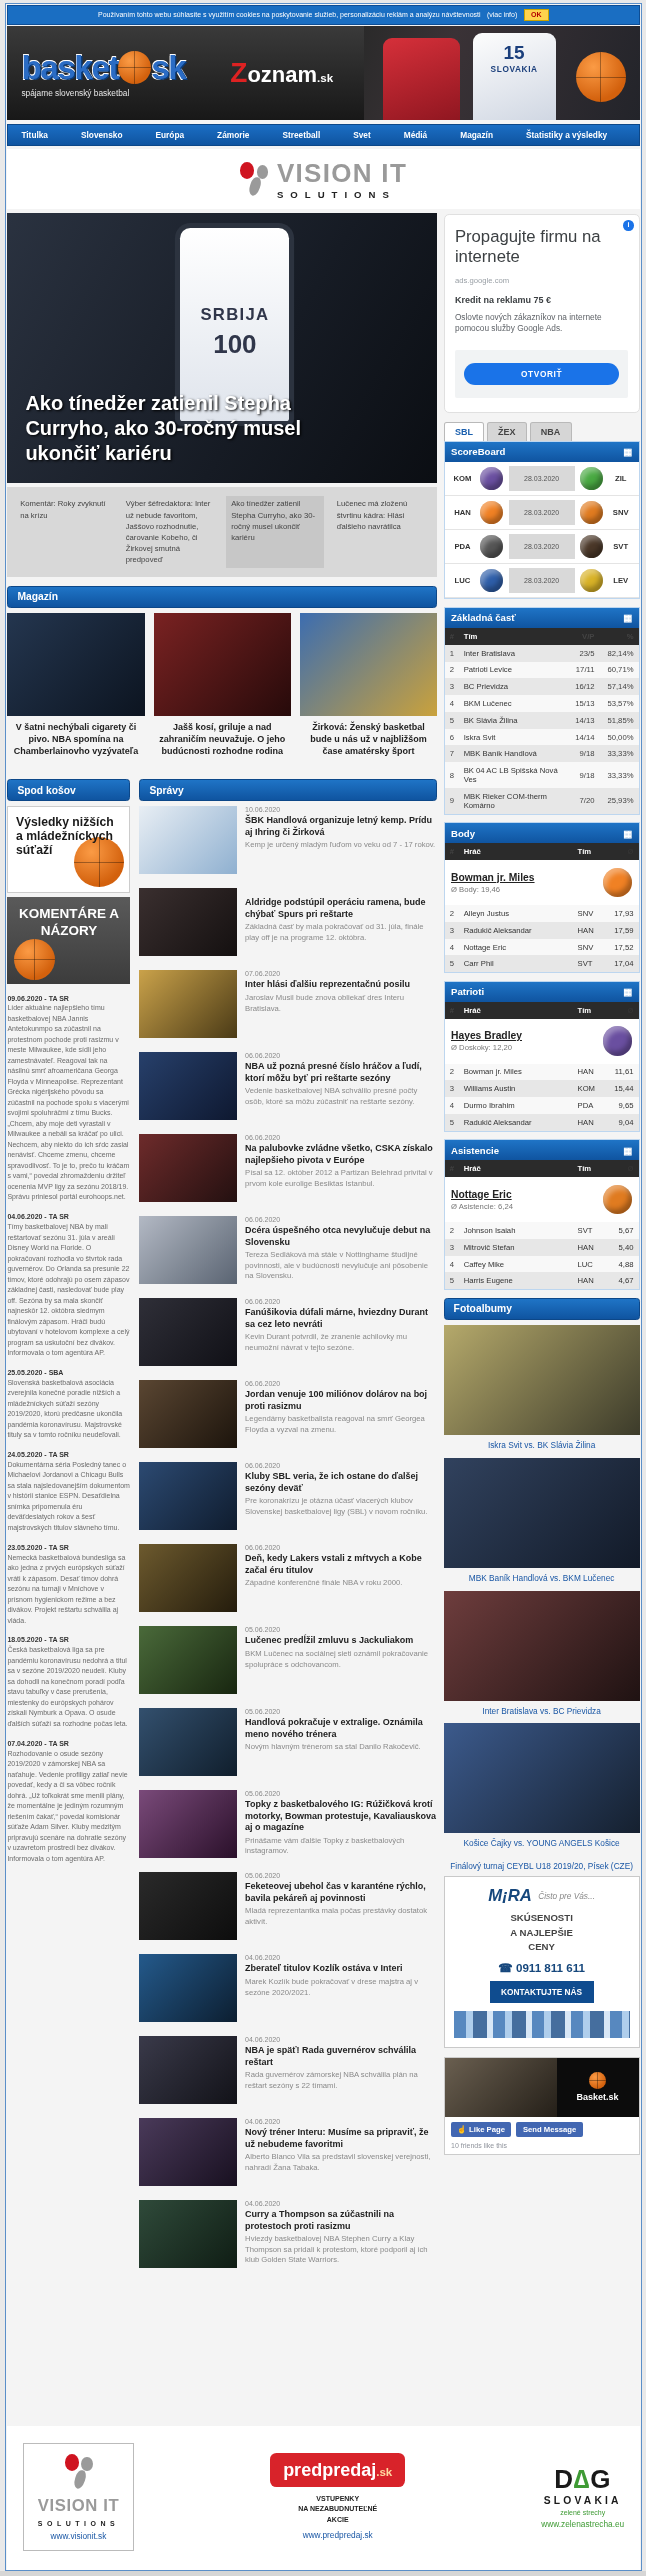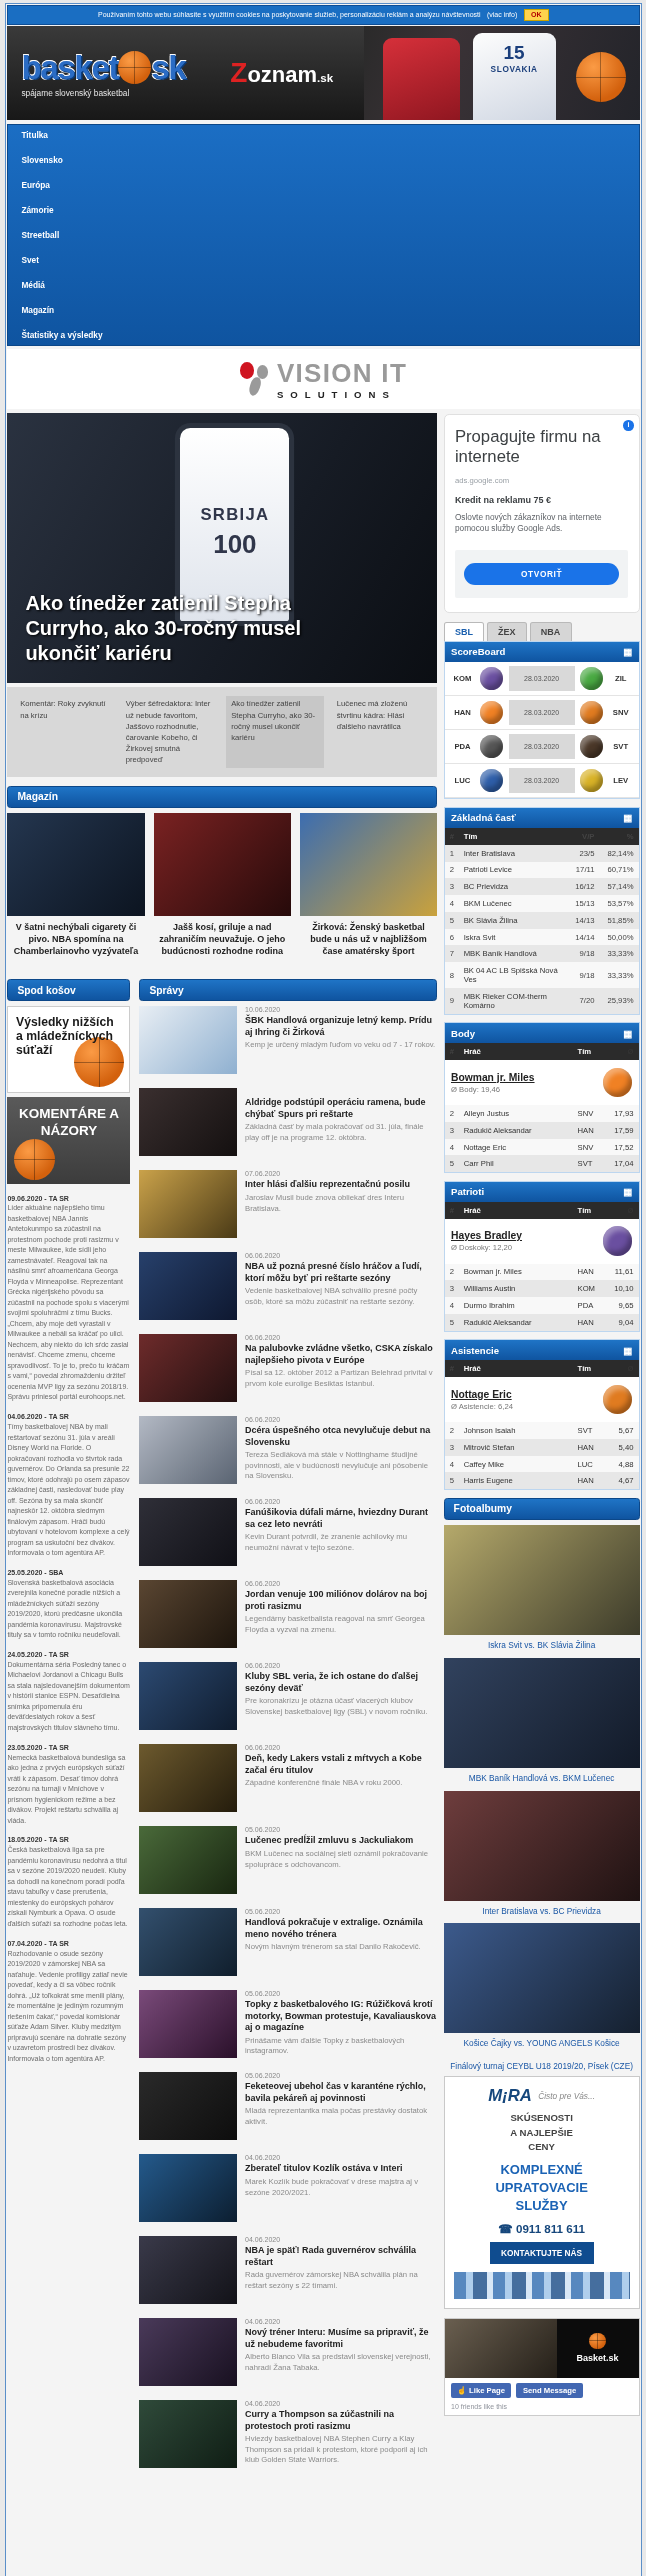--- a/index.html
+++ b/index.html
@@ -37,21 +37,21 @@
   .jersey-red { position:absolute; left:19px; top:11.6px; width:77px; height:83px; border-radius:9px 9px 0 0;
     background:linear-gradient(160deg,#d6303a,#8f1620); }
   .jersey-white { position:absolute; left:109px; top:6.4px; width:83px; height:90px; border-radius:9px 9px 0 0;
     background:linear-gradient(160deg,#fdfdfd,#cfd6e2); color:#1b3f7c; text-align:center; font-weight:bold; }
   .jersey-white .num { font-size:19px; padding-top:9px; }
   .jersey-white .nm { font-size:8.3px; letter-spacing:0.6px; }
   .hdr-ball { position:absolute; right:14px; top:26px; width:50px; height:50px; }
 
   
   .nav { background:linear-gradient(#1b6ec4,#0f54a0); border:0.6px solid #0c4788; margin:3.9px 1.3px 0 1.3px;
-    display:flex; gap:15px; padding:5.1px 13px;flex-direction:column; }
+    display:flex; gap:33px; padding:5.1px 13px; }
   .nav a { color:#fff; font-weight:bold; font-size:8.3px; text-decoration:none; cursor:pointer; }
 
   
   .vbanner { background:#fff; margin:2.6px 1.3px; padding:11.6px 0 9px 0; display:flex; justify-content:center; }
   .vlogo { display:flex; gap:9px; align-items:center; }
   .vdots { position:relative; width:28px; height:39px; }
   .vdots .d1 { position:absolute; left:0; top:1.3px; width:14px; height:16.7px; border-radius:50%; background:#cf1420; }
   .vdots .d2 { position:absolute; left:16.7px; top:3.9px; width:11.6px; height:14px; border-radius:50%; background:#9a9a9a; }
   .vdots .d3 { position:absolute; left:10.3px; top:16.7px; width:10.3px; height:19px; border-radius:45% 45% 50% 50%; background:#9a9a9a; transform:rotate(18deg); }
   .vtxt .t1 { color:#9a9a9a; font-size:26px; font-weight:bold; letter-spacing:1.3px; line-height:1; }
@@ -749,21 +749,21 @@
             <span class="c-rank">2</span>
             <span class="c-name"><a>Bowman jr. Miles</a></span>
             <span class="c-tm"><a>HAN</a></span>
             <span class="c-avg">11,61</span>
           </div>
 
           <div class="trow">
             <span class="c-rank">3</span>
             <span class="c-name"><a>Williams Austin</a></span>
             <span class="c-tm"><a>KOM</a></span>
-            <span class="c-avg">10,10</span>
+            <span class="c-avg">15,44</span>
           </div>
 
           <div class="trow">
             <span class="c-rank">4</span>
             <span class="c-name"><a>Durmo Ibrahim</a></span>
             <span class="c-tm"><a>PDA</a></span>
             <span class="c-avg">9,65</span>
           </div>
 
           <div class="trow">
@@ -852,25 +852,20 @@
 
       <div class="mira">
         <div class="mira-top">
           <span class="mira-logo">M¡RA</span>
           <span class="mira-slogan">Čisto pre Vás...</span>
         </div>
         <div class="mira-mid">
           <div>SKÚSENOSTI</div>
           <div>A NAJLEPŠIE</div>
           <div>CENY</div>
-        </div>
-        <div class="mira-big">
-          <div>KOMPLEXNÉ</div>
-          <div>UPRATOVACIE</div>
-          <div>SLUŽBY</div>
         </div>
         <div class="mira-phone">☎ 0911 811 611</div>
         <button class="mira-cta">KONTAKTUJTE NÁS</button>
         <div class="mira-city"></div>
       </div>
 
       <div class="fb">
         <div class="fb-cover">
           <div class="fb-cover-l"></div>
           <div class="fb-cover-r">

